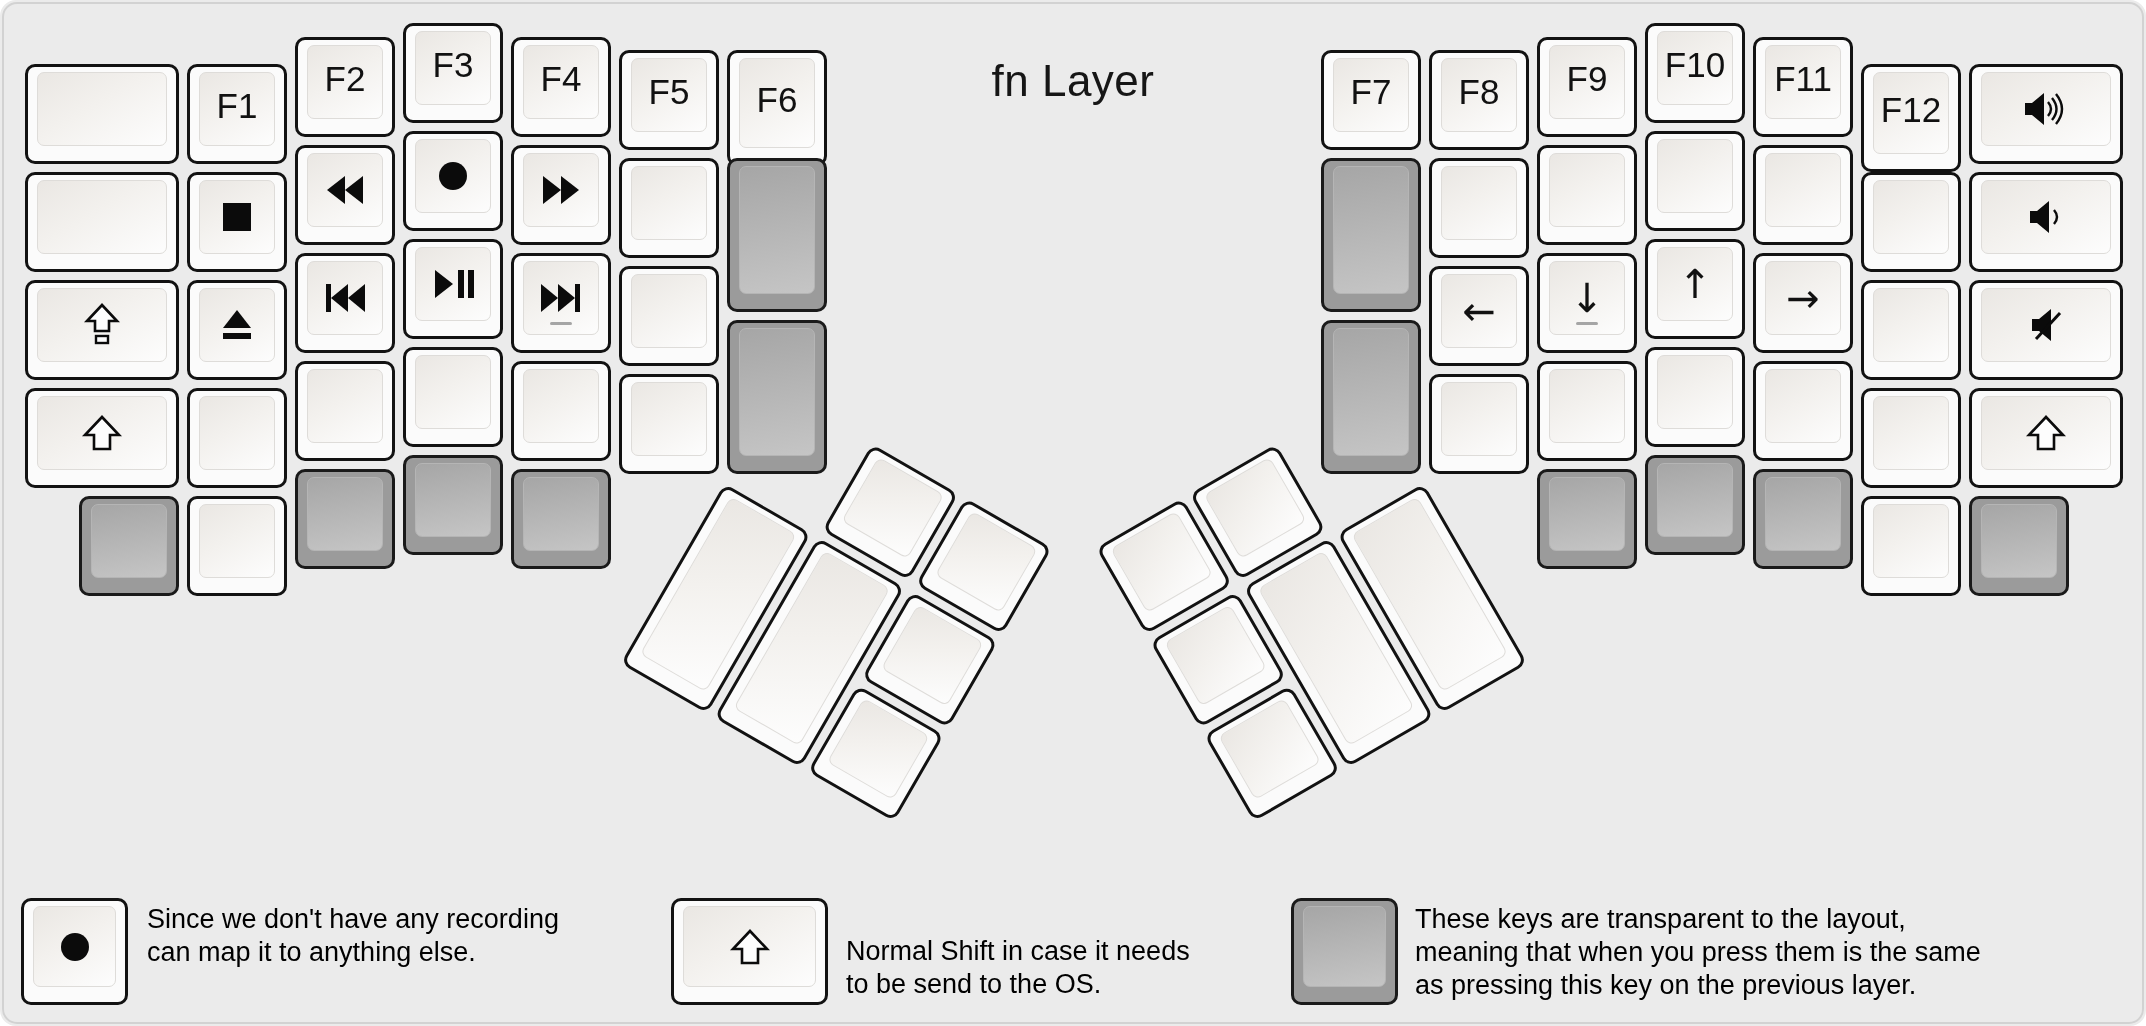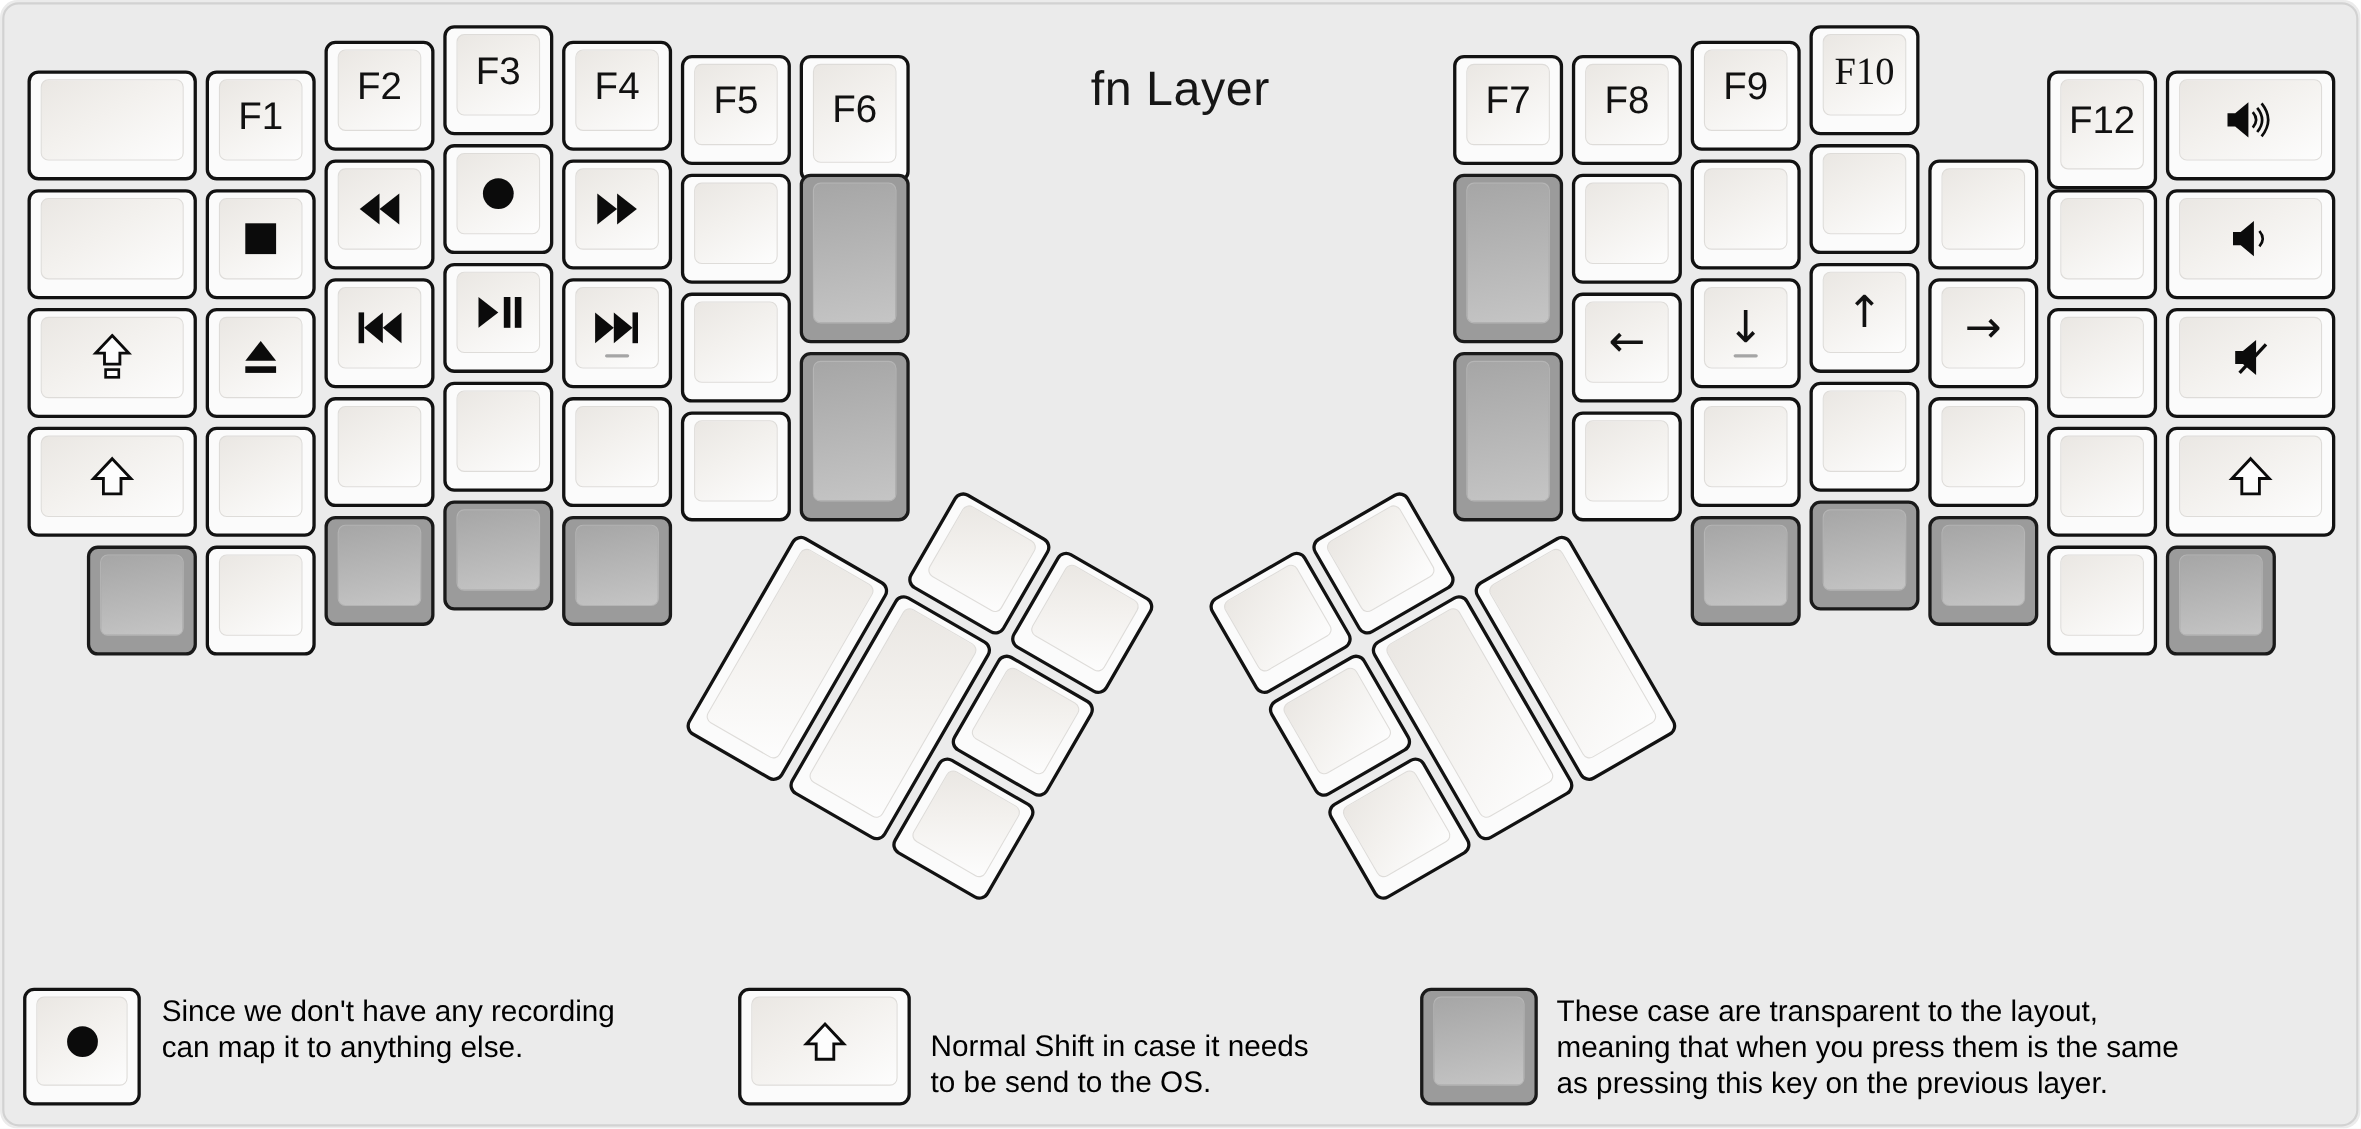--- a/index.html
+++ b/index.html
@@ -269,35 +269,40 @@
       </div>
       <div class="key white" style="left: 1537px; top: 252.5px; width: 100px; height: 100px;">
         <div class="keytop">
           <span class="arrow">↓</span>
           <div class="homing"></div>
         </div>
       </div>
       <div class="key white" style="left: 1537px; top: 360.5px; width: 100px; height: 100px;">
         <div class="keytop"></div>
       </div>
-      <div class="key white" style="left: 1645px; top: 23px; width: 100px; height: 100px; font-family: Liberation Serif, serif;">
+      <div class="key white" style="left: 1645px; top: 23px; width: 100px; height: 100px;">
         <div class="keytop">
           <span class="klabel">F10</span>
         </div>
       </div>
       <div class="key white" style="left: 1645px; top: 131px; width: 100px; height: 100px;">
         <div class="keytop"></div>
       </div>
       <div class="key white" style="left: 1645px; top: 239px; width: 100px; height: 100px;">
         <div class="keytop">
           <span class="arrow">↑</span>
         </div>
       </div>
       <div class="key white" style="left: 1645px; top: 347px; width: 100px; height: 100px;">
         <div class="keytop"></div>
+      </div>
+      <div class="key white" style="left: 1753px; top: 36.5px; width: 100px; height: 100px;">
+        <div class="keytop">
+          <span class="klabel">F11</span>
+        </div>
       </div>
       <div class="key white" style="left: 1753px; top: 144.5px; width: 100px; height: 100px;">
         <div class="keytop"></div>
       </div>
       <div class="key white" style="left: 1753px; top: 252.5px; width: 100px; height: 100px;">
         <div class="keytop">
           <span class="arrow">→</span>
         </div>
       </div>
       <div class="key white" style="left: 1753px; top: 360.5px; width: 100px; height: 100px;">
@@ -438,17 +443,17 @@
 
   <div class="ltext" style="left:147px; top:903px;">
     <div>Since we don't have any recording</div>
     <div>can map it to anything else.</div>
   </div>
   <div class="ltext" style="left:846px; top:919px;margin-top:16px;">
     <div>Normal Shift in case it needs</div>
     <div>to be send to the OS.</div>
   </div>
   <div class="ltext" style="left:1415px; top:903px;">
-    <div>These case are transparent to the layout,</div>
+    <div>These keys are transparent to the layout,</div>
     <div>meaning that when you press them is the same</div>
     <div>as pressing this key on the previous layer.</div>
   </div>
 </div>
 
 </body></html>

